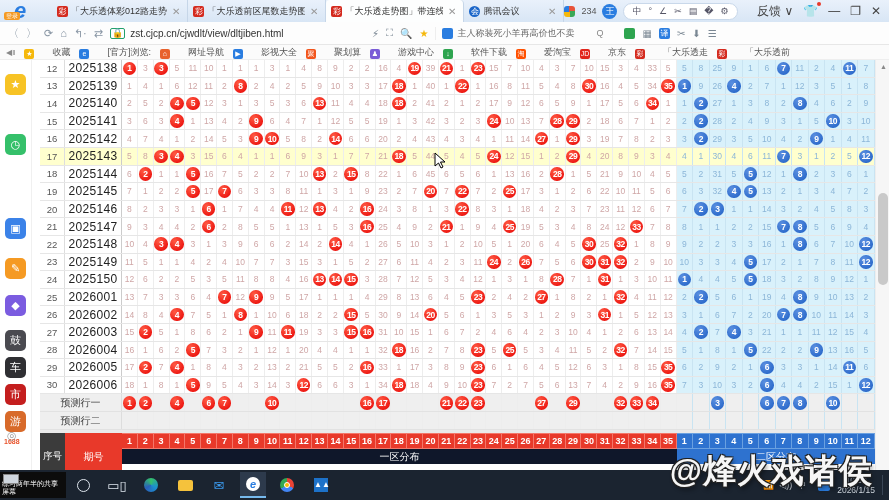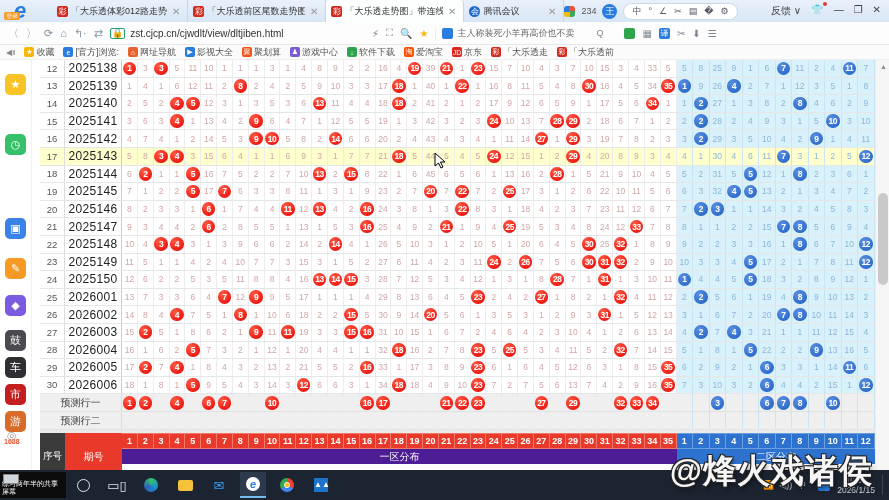--- a/index.html
+++ b/index.html
@@ -13,34 +13,34 @@
   .tab{display:flex;align-items:center;gap:3px;height:22px;padding:0 5px;max-width:138px;min-width:100px;border-right:1px solid #c6d6e8;font-size:9px;color:#333;overflow:hidden;flex:none}
   .tab.active{background:#fdfefe;border-radius:4px 4px 0 0}
   .fav{flex:none;width:11px;height:11px;border-radius:2px;color:#fff;font-size:8px;display:flex;align-items:center;justify-content:center}
   .fav.red{background:#d42a1e}.fav.blue{background:#1b66c9;border-radius:50%}
   .ttl{white-space:nowrap;overflow:hidden;flex:1}
   .tclose{flex:none;color:#999;font-size:10px;padding:0 2px;cursor:default}
   .tabright{display:flex;align-items:center;gap:6px;font-size:9px;color:#555;flex:1}
   .speeddial{width:11px;height:11px;border-radius:3px;background:conic-gradient(#e8533a 0 25%,#3aa857 0 50%,#f5b80c 0 75%,#2a7de0 0)}
   .avatar{width:15px;height:15px;border-radius:50%;background:#2a7de0;color:#fff;font-size:9px;display:flex;align-items:center;justify-content:center}
   .pill{display:flex;align-items:center;gap:7px;background:#fff;border:1px solid #c9d8ea;border-radius:9px;padding:1px 8px;font-size:9px;color:#556}
-  .wctl{display:flex;gap:10px;margin-left:auto;margin-right:8px;font-size:10px;color:#444}
+  .wctl{display:flex;align-items:center;gap:10px;margin-left:auto;margin-right:8px;font-size:12px;color:#444}
   .dot{position:relative}
   .dot:after{content:"";position:absolute;right:-3px;top:-2px;width:4px;height:4px;border-radius:50%;background:#e8392a}
   
   .toolbar{position:absolute;left:0;top:22px;width:889px;height:23px;background:#fdfdfd;border-bottom:1px solid #e7e7e7;display:flex;align-items:center;gap:7px;padding:0 8px;font-size:11px;color:#667}
   .navic{color:#8a97a5;font-size:11px}
   .urlbar{display:flex;align-items:center;gap:5px;height:17px;flex:none;width:255px;font-size:10px;color:#333}
   .lock{color:#21a06b;font-size:9px;border:1px solid #21a06b;border-radius:2px;padding:0 1px;line-height:9px}
   .sbox{display:flex;align-items:center;gap:4px;font-size:9px;color:#666;border-left:1px solid #eee;padding-left:6px}
   .ticon{font-size:10px;color:#7a8793}
   .sq{width:11px;height:11px;border-radius:2px;display:inline-block}
   
   .bmbar{position:absolute;left:0;top:45px;width:889px;height:15px;background:#fbfbfb;display:flex;align-items:center;gap:9px;padding:0 6px;font-size:9px;color:#555;border-bottom:1px solid #eee}
-  .bm{display:flex;align-items:center;gap:2px;white-space:nowrap}
+  .bm{display:flex;align-items:flex-end;gap:18px;white-space:nowrap}
   .bmg{width:10px;height:10px;border-radius:2px;color:#fff;font-size:7px;display:flex;align-items:center;justify-content:center;flex:none}
   
   .dock{position:absolute;left:0;top:60px;width:32px;height:410px;background:#fff;border-right:1px solid #f0f0f0}
   .dkic{position:absolute;left:5px;width:21px;height:21px;border-radius:5px;color:#fff;font-size:11px;display:flex;align-items:center;justify-content:center}
   .dk1688{position:absolute;left:4px;font-size:7px;font-weight:bold;color:#e8522a}
   .dkeye{position:absolute;left:7px;bottom:28px;color:#999;font-size:11px}
   
   .chart{position:absolute;left:40px;top:60px;width:835px;background:#fff}
   .trow{display:flex;height:17.6px;border-bottom:1px solid #e6e6e6;background:#fff}
   .trow.hl{background:#ffffce}
@@ -61,21 +61,21 @@
   .footer{display:flex;height:47px}
   .fseq{width:25px;background:#3b3b3b;color:#fff;font-size:9.5px;display:flex;align-items:center;justify-content:center}
   .fper{width:57px;background:#e8392a;color:#fff;font-size:10px;display:flex;align-items:center;justify-content:center}
   .fright{display:flex;flex-direction:column;width:753px}
   .fnums{display:flex;height:16px}
   .fn{flex:none;height:100%;display:flex;align-items:center;justify-content:center;color:#fff;font-size:9px;font-weight:bold}
   .fn.r{width:15.857px;background:#e8392a;border:1px solid #f3776a;border-left:none}
   .fn.b{width:16.5px;background:#2e72cf;border:1px solid #6aa0e0;border-left:none}
   .fzones{display:flex;height:15px}
   .fz{color:#fff;font-size:10px;display:flex;align-items:center;justify-content:center}
-  .fz.r{width:555px;background:#4c1d95}
+  .fz.r{width:555px;background:#0f172a}
   .fz.b{width:198px;background:#2e72cf}
   .sliver{height:4px;overflow:hidden;display:flex}
   .sliver span{font-size:9px;color:#888;margin-left:20px}
   
   .sbar{position:absolute;right:0;top:60px;width:14px;height:410px;background:#f6f6f6;border-left:1px solid #ededed}
   .sarrow{position:absolute;top:3px;left:4px;font-size:7px;color:#888}
   .sthumb{position:absolute;left:2px;top:133px;width:10px;height:92px;background:#c9c9c9;border-radius:5px}
   
   .taskbar{position:absolute;left:0;bottom:0;width:889px;height:30px;background:#1b2430;display:flex;align-items:center;color:#dfe6ee}
   .share{flex:none;width:66px;height:26px;background:#0c0c0c;color:#fff;font-size:7px;display:flex;align-items:flex-end;padding:2px;line-height:8px;position:relative}

